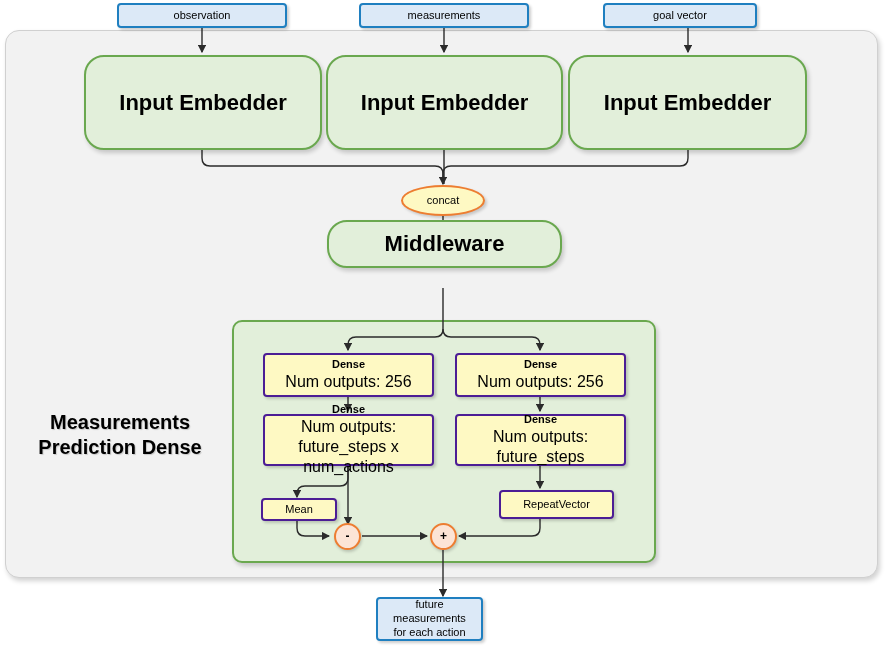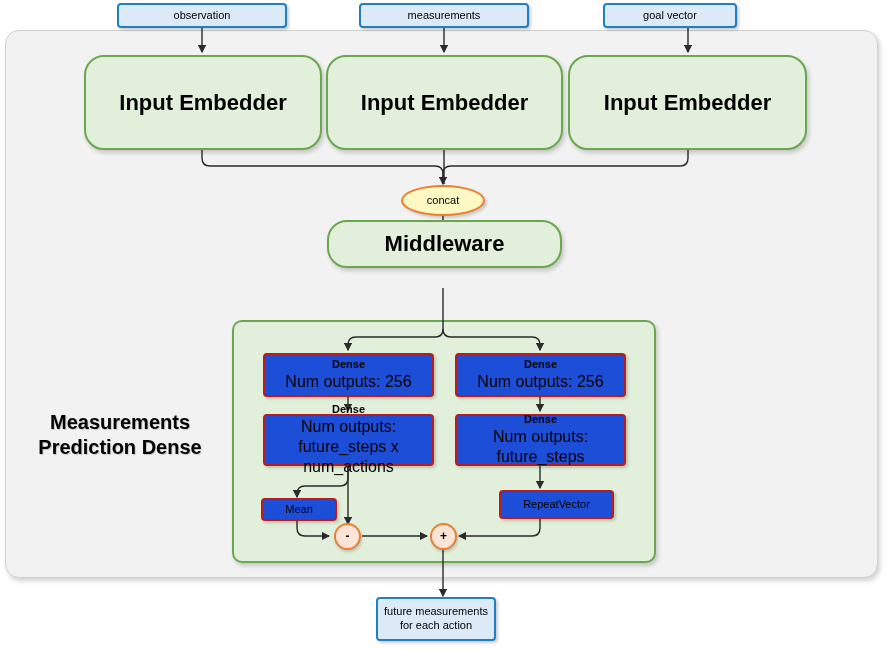--- a/index.html
+++ b/index.html
@@ -54,22 +54,22 @@
   }
   
   .head-container {
     background: #e2efda;
     border: 2px solid #6aa84f;
     border-radius: 10px;
     box-shadow: 2px 3px 4px rgba(0,0,0,0.18);
   }
   
   .orange-box {
-    background: #1d4ed8;
-    border: 2px solid #b91c1c;
+    background: #fef9c3;
+    border: 2px solid #4c1d95;
     border-radius: 4px;
     font-size: 11px;
     box-shadow: 2px 2px 3px rgba(0,0,0,0.18);
   }
   .orange-box .title {
     font-weight: bold;
     font-size: 11px;
   }
   .orange-box .sub {
     font-size: 16px;
@@ -168,21 +168,21 @@
 
     <path class="edge" d="M 443,550 L 443,596" marker-end="url(#arrow)"></path>
   </svg>
 
   <div class="node io-box" style="left:117px; top:3px; width:170px; height:25px;">
     <span>observation</span>
   </div>
   <div class="node io-box" style="left:359px; top:3px; width:170px; height:25px;">
     <span>measurements</span>
   </div>
-  <div class="node io-box" style="left:603px; top:3px; width:134px; height:25px;">
+  <div class="node io-box" style="left:603px; top:3px; width:154px; height:25px;">
     <span>goal vector</span>
   </div>
 
   <div class="node green-box big-label" style="left:84px; top:55px; width:238px; height:95px;">
     <span>Input Embedder</span>
   </div>
   <div class="node green-box big-label" style="left:326px; top:55px; width:237px; height:95px;">
     <span>Input Embedder</span>
   </div>
   <div class="node green-box big-label" style="left:568px; top:55px; width:239px; height:95px;">
@@ -227,18 +227,18 @@
   </div>
 
   <div class="node op-circle" style="left:334px; top:523px; width:27px; height:27px;">
     <span>-</span>
   </div>
 
   <div class="node op-circle" style="left:430px; top:523px; width:27px; height:27px;">
     <span>+</span>
   </div>
 
-  <div class="node io-box" style="left:376px; top:597px; width:120px; height:44px;">
+  <div class="node io-box" style="left:376px; top:597px; width:107px; height:44px;">
     <span>future measurements</span>
     <span>for each action</span>
   </div>
 
 </div>
 
 </body></html>

